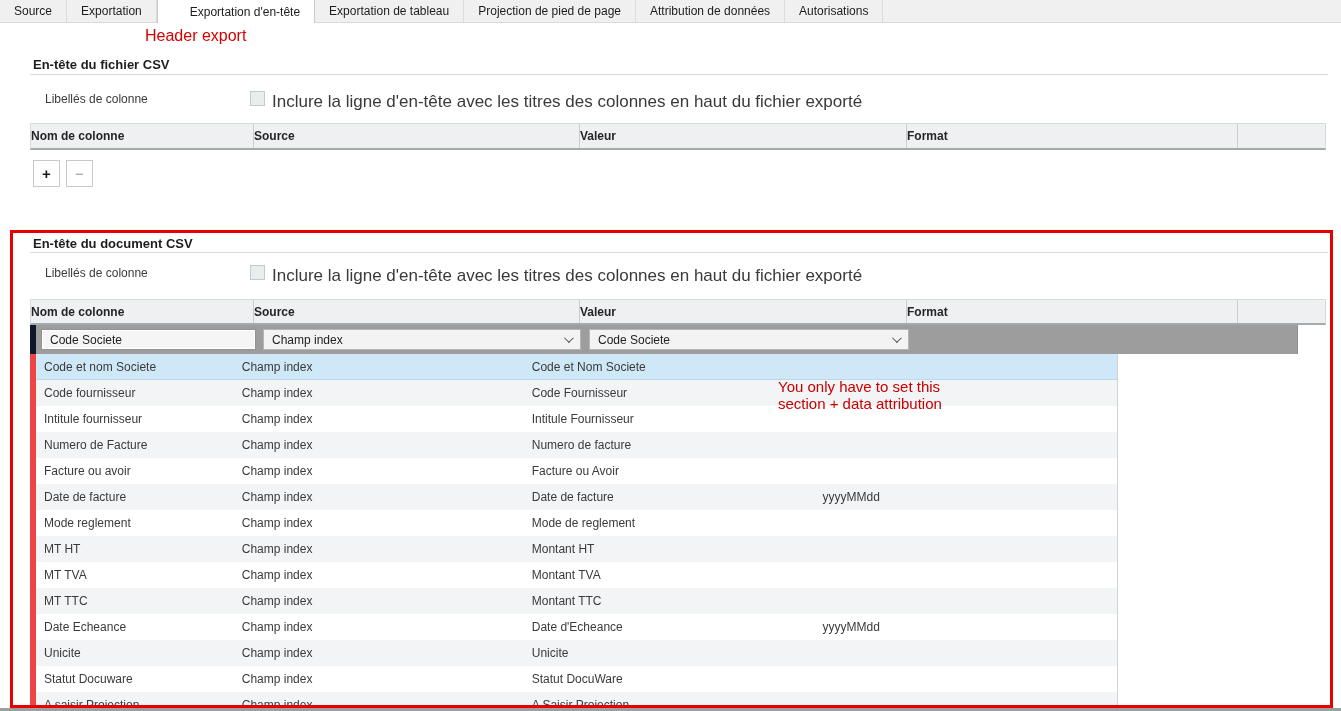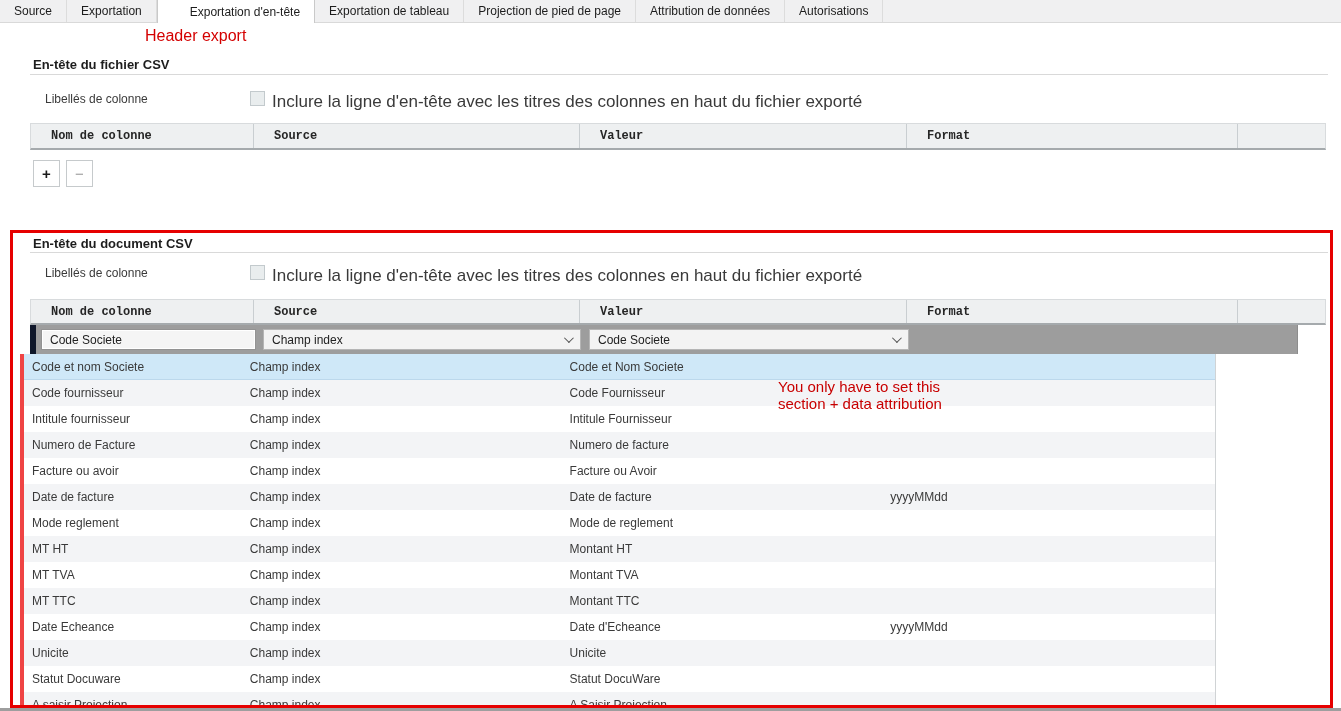--- a/index.html
+++ b/index.html
@@ -44,23 +44,23 @@
     background:#e9edee;border:1px solid #c3cacd;
   }
   .cb-text{position:absolute;left:272px;font-size:17px;color:#3a3a3a;}
   
   .tbl-header{
     position:absolute;left:30px;width:1296px;height:26px;
     background:#eef0f1;border:1px solid #d8dbdd;border-bottom:2px solid #a5aaad;
     display:flex;align-items:center;box-sizing:border-box;
   }
   .tbl-header .hcell{
-    height:100%;display:flex;align-items:center;padding-left:20px;box-sizing:border-box;
+    height:100%;display:flex;align-items:center;padding-left:0;box-sizing:border-box;
     font-weight:bold;font-size:12px;color:#262626;border-left:1px solid #c9ced1;
-    overflow:hidden;white-space:nowrap;font-family:Liberation Mono, monospace;
+    overflow:hidden;white-space:nowrap;
   }
   .tbl-header .hcell.first{border-left:none;}
   .w-name{width:222px;}.w-source{width:326px;}.w-value{width:327px;}.w-format{width:331px;}.w-extra{flex:1;}
   
   .btn-row{position:absolute;left:33px;top:160px;display:flex;gap:6px;}
   .sq-btn{
     width:27px;height:27px;background:#ffffff;border:1px solid #c6cacc;
     display:flex;align-items:center;justify-content:center;font-size:15px;line-height:1;
     box-sizing:border-box;cursor:default;
   }
@@ -82,22 +82,22 @@
     background:#f3f3f3;border:1px solid #b5b5b5;
     display:flex;align-items:center;padding-left:8px;font-size:12px;color:#222;
   }
   .sel-source{left:227px;width:318px;}
   .sel-value{left:553px;width:320px;}
   .chev{
     margin-left:auto;margin-right:9px;width:6px;height:6px;
     border-right:1px solid #555;border-bottom:1px solid #555;transform:rotate(45deg) translateY(-2px);
   }
   .doc-body{
-    position:absolute;left:20px;top:354px;width:1196px;height:351px;
-    border-left:4px solid #ef4444;border-right:1px solid #d0d3d5;box-sizing:border-box;overflow:hidden;
+    position:absolute;left:30px;top:354px;width:1088px;height:351px;
+    border-left:6px solid #ef4444;border-right:1px solid #d0d3d5;box-sizing:border-box;overflow:hidden;
   }
   .trow{
     display:flex;height:26px;align-items:center;background:#ffffff;font-size:12px;color:#3a3a3a;
   }
   .trow.alt{background:#f3f4f6;justify-content:center;}
   .trow.selected{background:#cfe8f8;border-bottom:1px solid #bcd8ec;box-sizing:border-box;}
   .trow .cell{
     padding-left:8px;box-sizing:border-box;overflow:hidden;white-space:nowrap;
   }
   .reorder{width:100%;text-align:center;color:#2a2a2a;font-size:13px;padding:0;}

